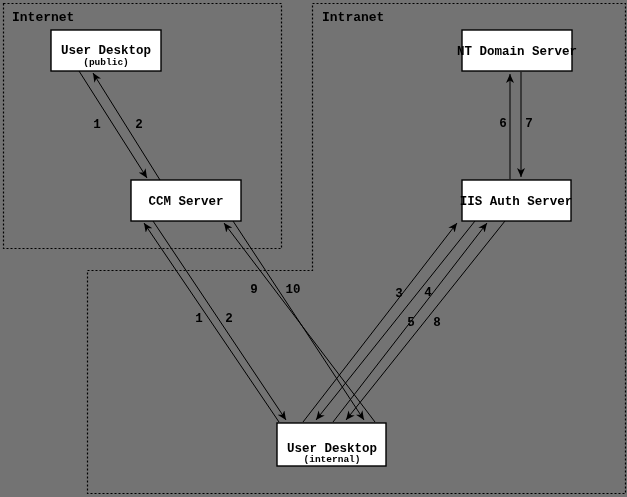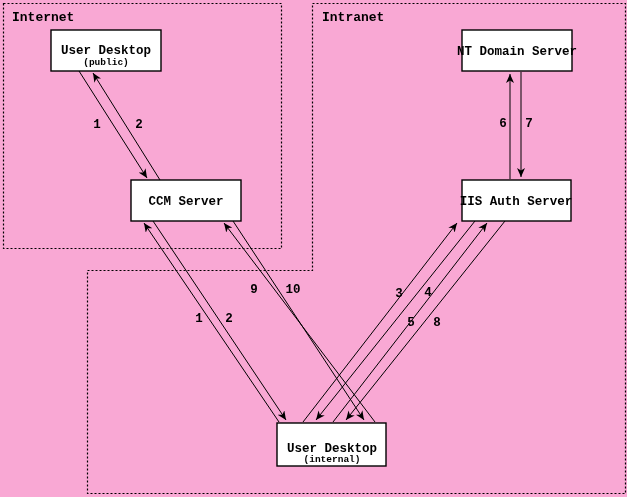--- a/index.html
+++ b/index.html
@@ -4,21 +4,21 @@
 <style>
   html, body {
     margin: 0;
     padding: 0;
     background: #ffffff;
   }
   .stage {
     position: relative;
     width: 627px;
     height: 497px;
-    background: #f9a8d4;
+    background: #737373;
     overflow: hidden;
   }
   svg {
     display: block;
     font-family: "Liberation Mono", "DejaVu Sans Mono", monospace;
     font-weight: bold;
   }
   .zone-border {
     fill: none;
     stroke: #000000;

